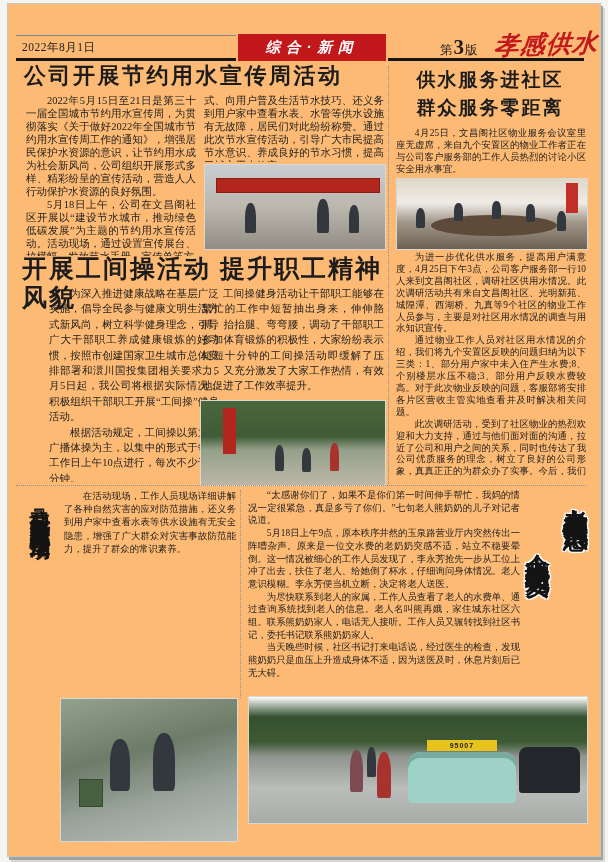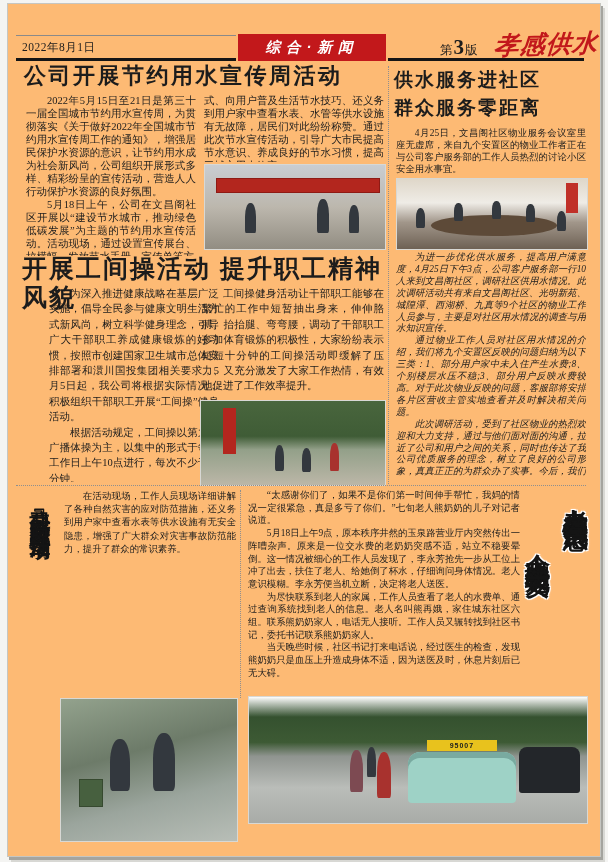--- a/index.html
+++ b/index.html
@@ -34,21 +34,21 @@
     left:486px;top:24px;width:92px;font-size:25px;font-weight:bold;
     font-style:italic;letter-spacing:1px;white-space:nowrap;
     transform:skewX(-6deg) rotate(-2deg);
   }
 
   
   .h1{font-weight:bold;line-height:1.15;}
   .t-a1{left:16px;top:59px;width:364px;font-size:22px;letter-spacing:2.5px;}
   .t-a2{left:14px;top:250px;width:370px;font-size:25px;letter-spacing:2px;}
   .t-a3{left:386px;top:62px;width:192px;font-size:19px;letter-spacing:2px;
-        text-align:left;line-height:28px;}
+        text-align:center;line-height:28px;}
 
   
   .body-txt{text-align:justify;overflow:hidden;}
   .body-txt p{margin:0;}
   .ind{text-indent:2em;}
   .a1-col{font-size:10.5px;line-height:13px;}
   .a2-col{font-size:10.5px;line-height:15.4px;}
   .a3-col{font-size:9.4px;line-height:11.9px;}
   .b-left{font-size:9.4px;line-height:13.2px;}
   .b-right{font-size:9.4px;line-height:12.7px;}
@@ -161,21 +161,21 @@
   <div class="abs photo ph3" style="left:388px;top:174px;width:190px;height:70px;">
     <div class="banner-r"></div>
     <div class="table"></div>
     <div class="fig" style="left:10%;top:42%;width:9px;height:20px;"></div>
     <div class="fig" style="left:30%;top:34%;width:9px;height:18px;"></div>
     <div class="fig" style="left:50%;top:32%;width:9px;height:18px;"></div>
     <div class="fig" style="left:68%;top:36%;width:9px;height:18px;"></div>
     <div class="fig" style="left:84%;top:46%;width:9px;height:20px;"></div>
   </div>
 
-  <div class="abs body-txt a3-col" style="left:388px;top:248px;width:190px;height:226px;font-style:italic;">
+  <div class="abs body-txt a3-col" style="left:388px;top:248px;width:190px;height:226px;">
     <p class="ind">为进一步优化供水服务，提高用户满意度，4月25日下午3点，公司客户服务部一行10人来到文昌阁社区，调研社区供用水情况。此次调研活动共有来自文昌阁社区、光明新苑、城隍潭、西湖桥、九真等9个社区的物业工作人员参与，主要是对社区用水情况的调查与用水知识宣传。</p>
     <p class="ind">通过物业工作人员对社区用水情况的介绍，我们将九个安置区反映的问题归纳为以下三类：1、部分用户家中未入住产生水费;8、个别楼层水压不稳;3、部分用户反映水费较高。对于此次物业反映的问题，客服部将安排各片区营收主管实地查看并及时解决相关问题。</p>
     <p class="ind">此次调研活动，受到了社区物业的热烈欢迎和大力支持，通过与他们面对面的沟通，拉近了公司和用户之间的关系，同时也传达了我公司优质服务的理念，树立了良好的公司形象，真真正正的为群众办了实事。今后，我们将进一步提高便民服务力度，保障居民用水安全。</p>
   </div>
 
   <div class="abs hdash" style="left:8px;top:481px;width:570px;"></div>
 
   <div class="abs vtitle sans vt-disaster">公司开展『防灾减灾日』宣传活动</div>
 
   <div class="abs body-txt b-left" style="left:56px;top:486px;width:172px;height:206px;">

